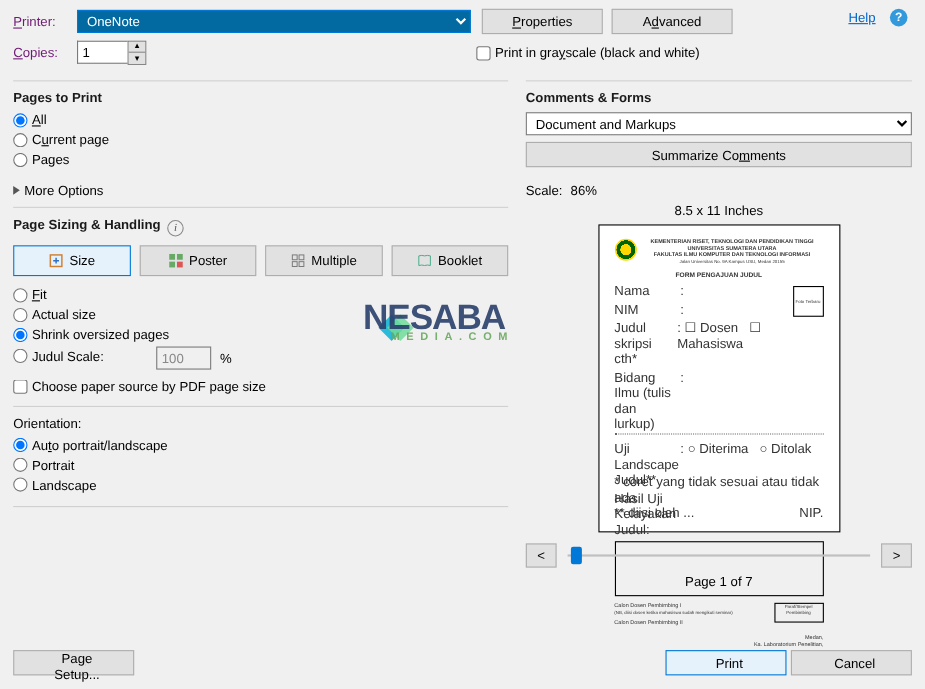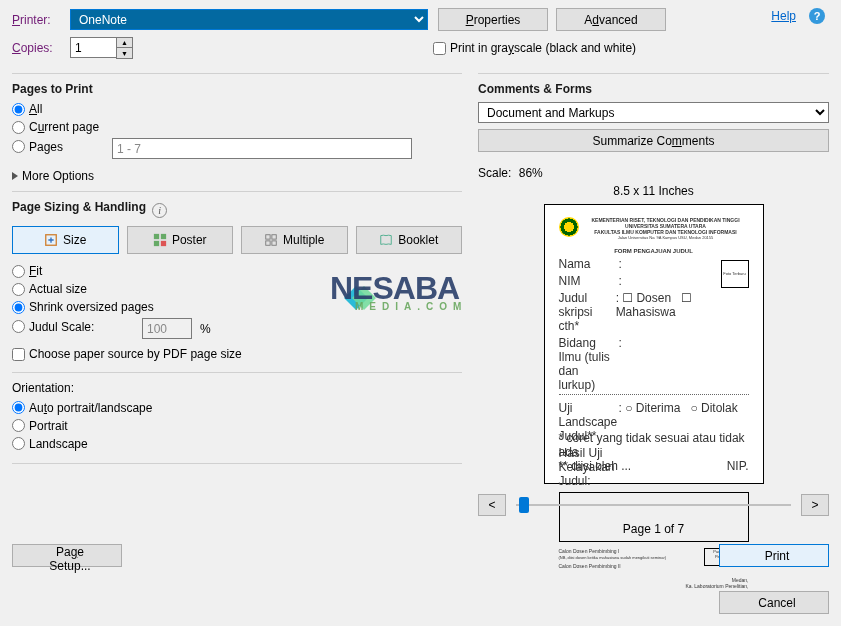--- a/index.html
+++ b/index.html
@@ -46,21 +46,21 @@
 .preview-box-right { position: absolute; right: 14px; top: 55px; width: 28px; height: 28px; border: 1px solid #000; font-size: 4px; text-align: center; padding-top: 10px; }
 .preview-line { border-top: 1px dotted #666; margin-top: 2px; }
 .preview-bigbox { border: 1px solid #000; height: 50px; margin-top: 4px; }
 .preview-smallbox { border: 1px solid #000; width: 45px; height: 18px; float: right; font-size: 4px; text-align: center; }
 .nav-row { display: flex; align-items: center; justify-content: space-between; margin-top: 4px; }
 .nav-btn { width: 28px; height: 22px; background: #e1e1e1; border: 1px solid #adadad; cursor: pointer; }
 .slider-wrap { flex: 1; margin: 0 10px; position: relative; height: 20px; }
 .slider-track { position: absolute; top: 9px; left: 0; right: 0; height: 2px; background: #c0c0c0; }
 .slider-thumb { position: absolute; top: 2px; left: 3px; width: 10px; height: 16px; background: #0078d7; border-radius: 2px; }
 .footer { position: absolute; bottom: 12px; left: 12px; right: 12px; display: flex; justify-content: space-between; }
-.footer-right { display: flex; gap: 24px; flex-direction: column; }
+.footer-right { display: flex; gap: 4px; }
 .footer .btn { width: 110px; padding-left: 24px; }
 .watermark { position: absolute; left: 330px; top: 270px; font-size: 32px; font-weight: 800; color: #2a3f6b; opacity: 0.9; pointer-events: none; letter-spacing: -1px; z-index: 5; }
 .watermark .sub { font-size: 10px; color: #6aa860; letter-spacing: 6px; display: block; margin-top: -6px; margin-left: 25px; font-weight: 600; }
 .wm-shape { position: absolute; left: 340px; top: 278px; width: 40px; height: 40px; z-index: 4; pointer-events: none; }
 </style>
 </head>
 <body>
 
 <div class="row">
   <span class="label" style="width:58px;"><span class="underline">P</span>rinter:</span>
@@ -102,21 +102,20 @@
         </label></div>
     <div><label class="radio-wrap">
           <input type="radio" name="ptp" style="">
           <span>C<span class="underline">u</span>rrent page</span>
         </label></div>
     <div class="row">
       <label class="radio-wrap" style="width:100px;">
           <input type="radio" name="ptp" style="">
           <span>Pages</span>
         </label>
-      <input type="text" style="width: 300px; color: rgb(136, 136, 136);" value="1 - 7">
     </div>
     <div class="more-opts">
       <span class="tri"></span>
       <span>More Options</span>
     </div>
 
     <hr class="hr">
     <div class="row">
       <div class="group-title">Page Sizing &amp; Handling</div>
       <span class="info-icon">i</span>

